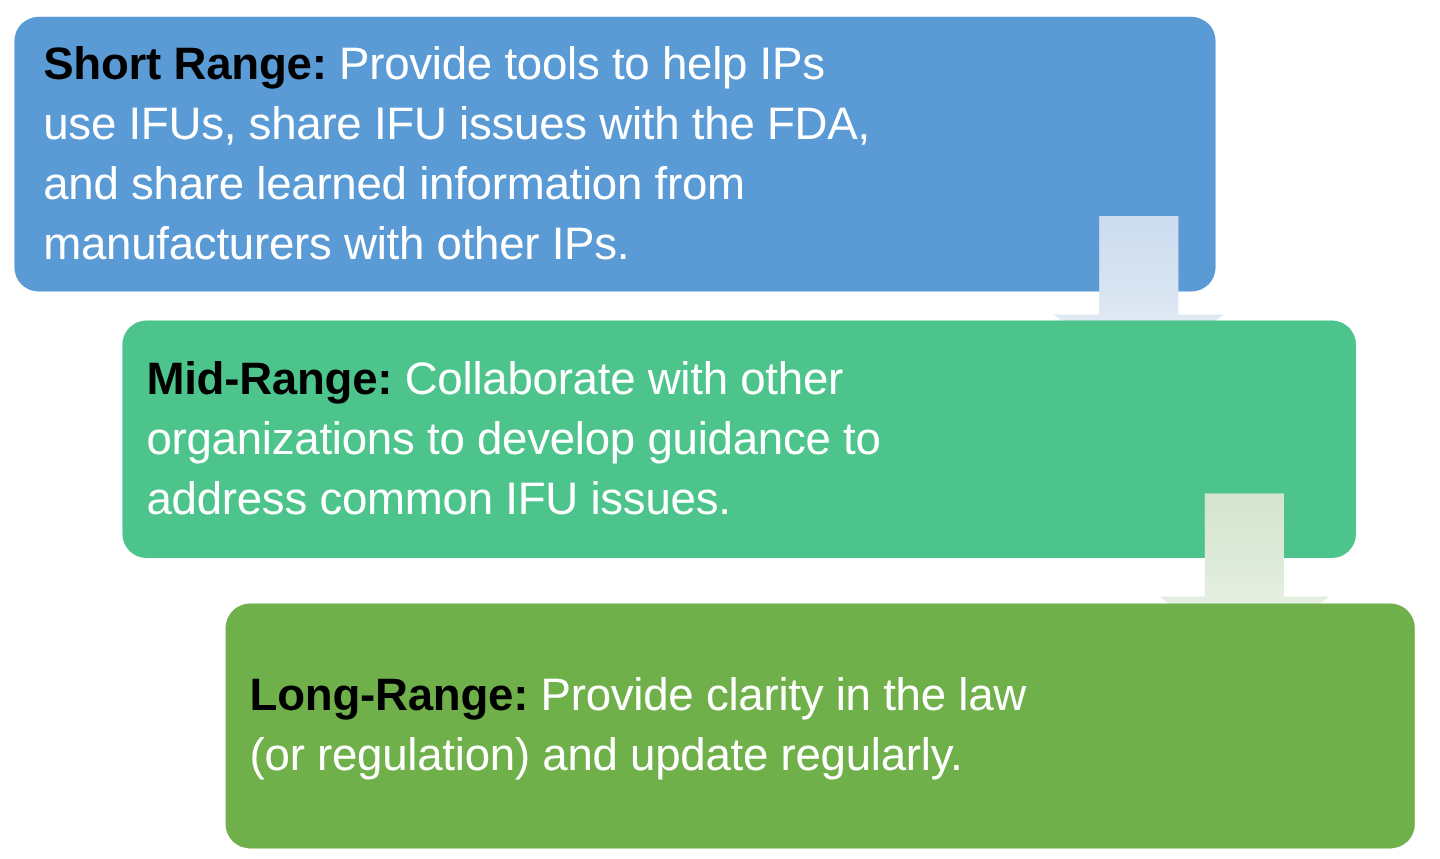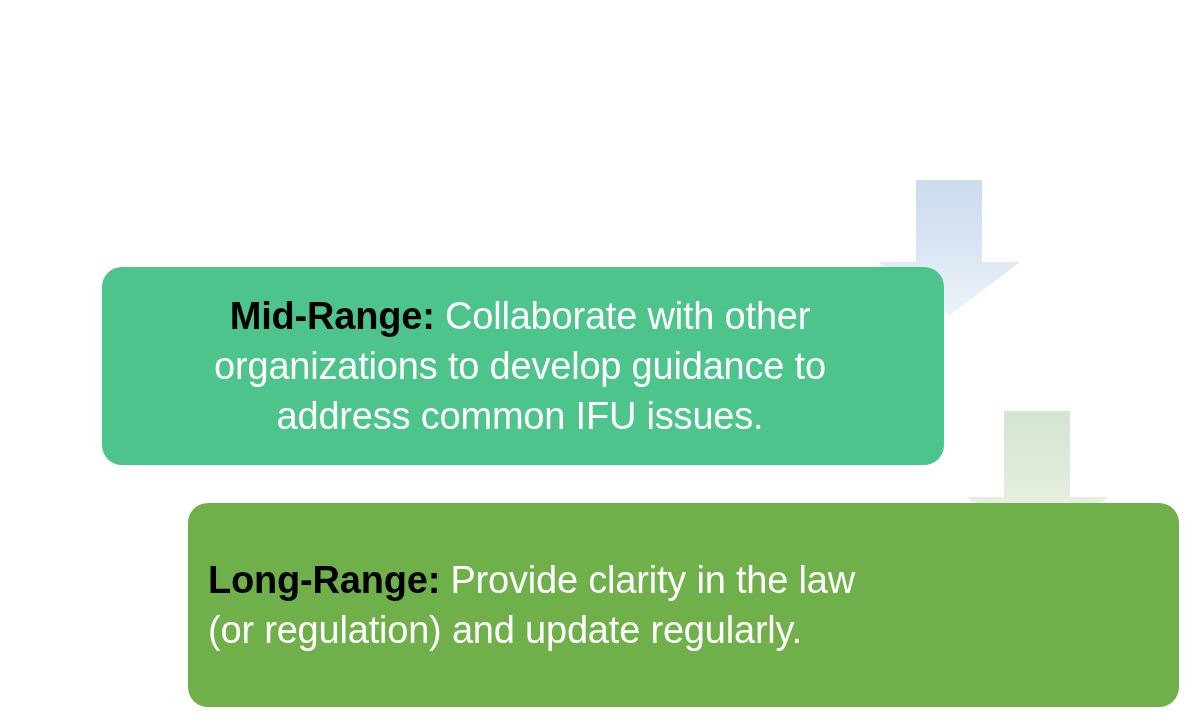--- a/index.html
+++ b/index.html
@@ -52,25 +52,24 @@
     width: 1001px;
     height: 229px;
     background: #5b9bd5;
     padding: 10px 26px 10px 24px;
   }
 
   
   #box-mid {
     left: 102px;
     top: 267px;
-    width: 842px;
+    width: 1028px;
     height: 198px;
     background: #4cc48c;
     padding: 10px 26px 10px 20px;
-    text-align: center;
   }
 
   
   #box-long {
     left: 188px;
     top: 503px;
     width: 991px;
     height: 204px;
     background: #70b04a;
     padding: 10px 26px 10px 20px;
@@ -99,20 +98,26 @@
     top: 411px;
     width: 142px;
     height: 141px;
   }
 </style>
 </head>
 <body>
 
 <div id="stage">
 
+  <div class="stage-box" id="box-short">
+    <div class="box-text"><span class="box-label">Short Range: </span><span>Provide tools to help IPs
+use IFUs, share IFU issues with the FDA,
+and share learned information from
+manufacturers with other IPs.</span></div>
+  </div>
 
   <div class="stage-arrow" id="arrow-1">
     <svg viewBox="0 0 142 136" preserveAspectRatio="none" aria-hidden="true">
       <defs>
         <linearGradient id="grad-arrow-1" x1="0" y1="0" x2="0" y2="1">
           <stop offset="0%" stop-color="#ccdcee"></stop>
           <stop offset="45%" stop-color="#d7e4f1"></stop>
           <stop offset="100%" stop-color="#eef4fa"></stop>
         </linearGradient>
       </defs>

